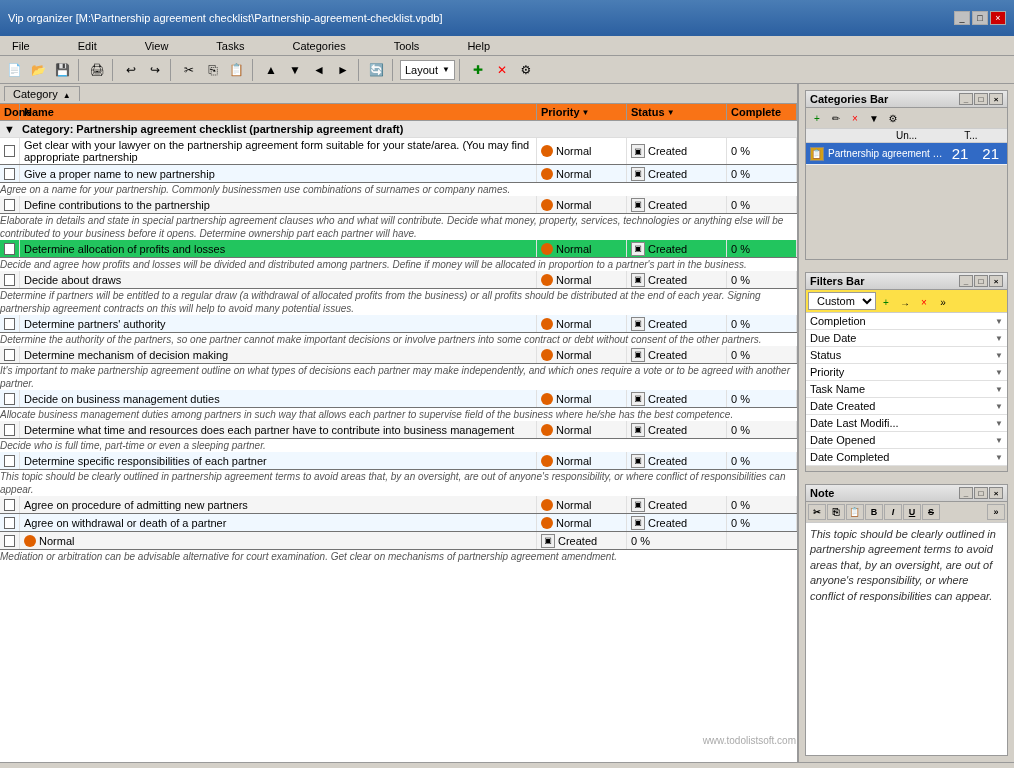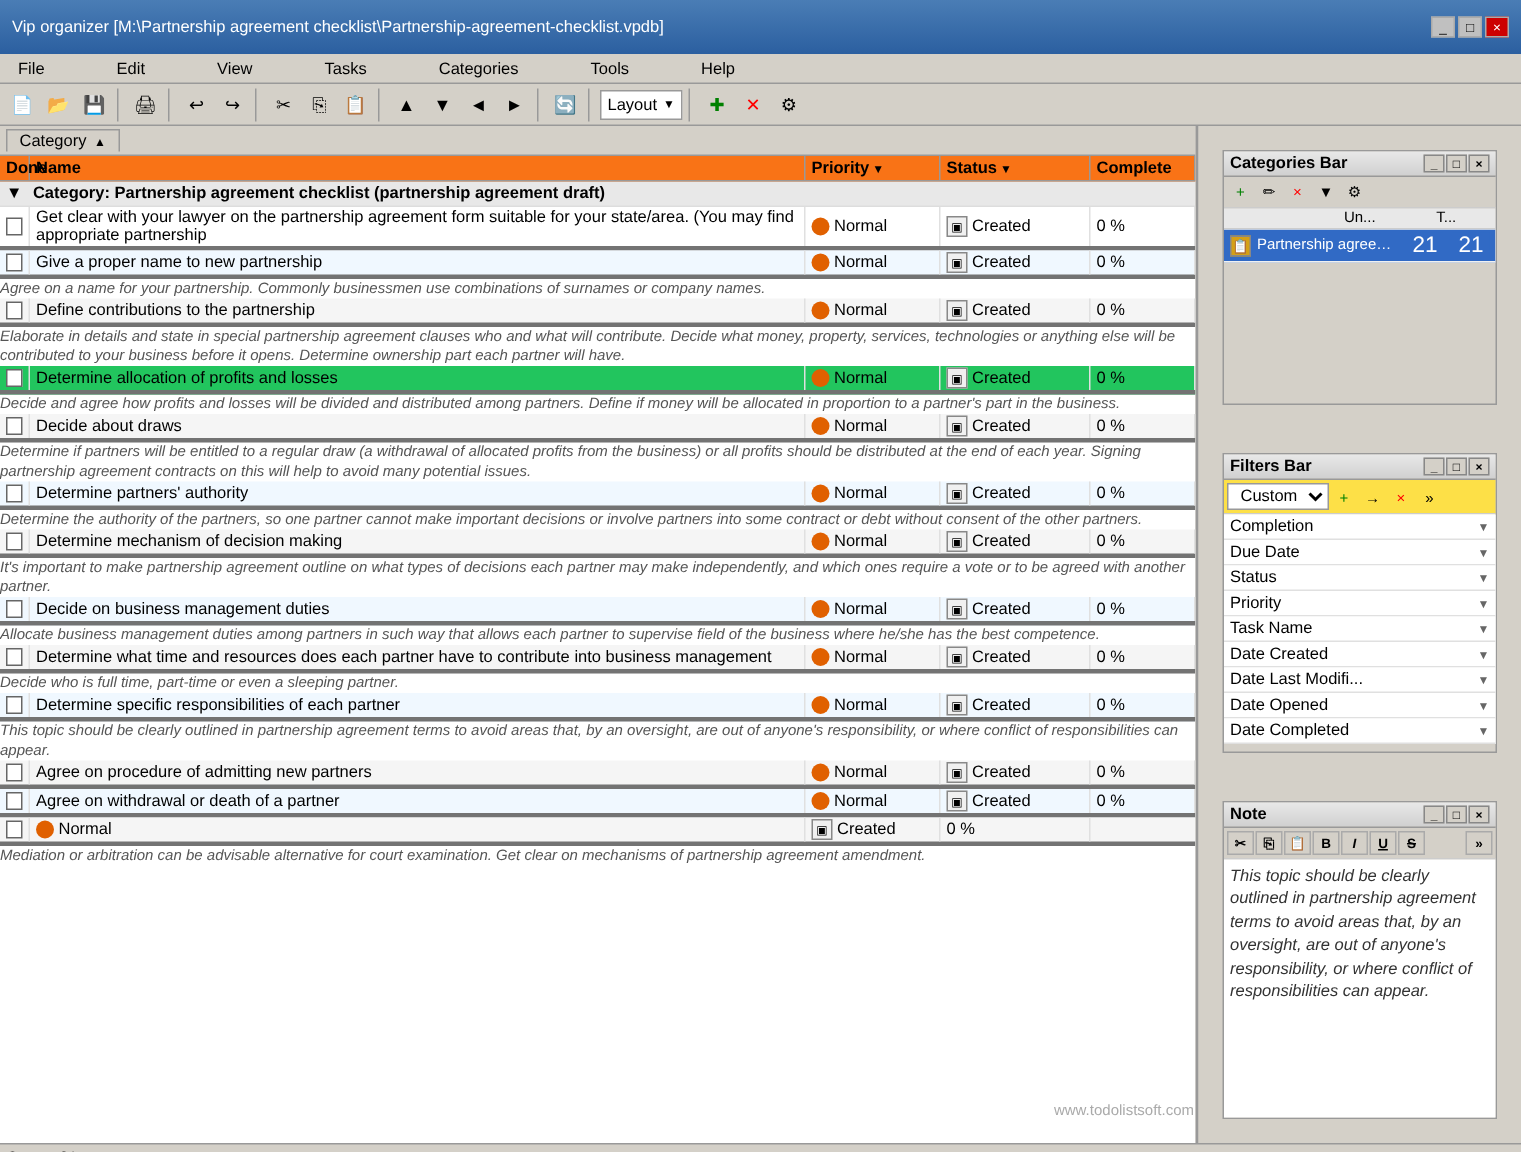--- a/index.html
+++ b/index.html
@@ -31,35 +31,35 @@
     .tab-item { background: #d4d0c8; border: 1px solid #999; border-bottom: none; padding: 1px 8px; font-size: 11px; cursor: pointer; }
     
     
     .task-table { flex: 1; overflow-y: auto; background: white; }
     .table-header { display: grid; grid-template-columns: 20px 1fr 90px 100px 70px; background: #f97316; border-bottom: 1px solid #999; position: sticky; top: 0; z-index: 10; }
     .th { padding: 2px 4px; border-right: 1px solid #999; font-weight: bold; font-size: 11px; display: flex; align-items: center; gap: 2px; }
     .th-arrow { font-size: 8px; }
     
     
     .category-row { background: #e8e8e8; padding: 2px 4px; font-size: 11px; font-weight: bold; border-bottom: 1px solid #ddd; }
-    .task-row { display: grid; grid-template-columns: 20px 1fr 90px 100px 70px; border-bottom: 3px solid #737373; background: white; min-height: 18px; }
+    .task-row { display: grid; grid-template-columns: 20px 1fr 90px 100px 70px; border-bottom: 1px solid #737373; background: white; min-height: 18px; }
     .task-row:nth-child(even) { background: #f5f5f5; }
     .td { padding: 1px 4px; border-right: 1px solid #e0e0e0; display: flex; align-items: center; font-size: 11px; }
     .td-check { justify-content: center; }
     .checkbox { width: 12px; height: 12px; border: 1px solid #666; background: white; }
     .priority-cell { display: flex; align-items: center; gap: 3px; }
     .priority-dot { width: 12px; height: 12px; border-radius: 50%; background: #e06000; flex-shrink: 0; }
     .status-cell { display: flex; align-items: center; gap: 3px; }
     .status-icon { width: 14px; height: 14px; border: 1px solid #888; background: #f0f0f0; display: flex; align-items: center; justify-content: center; font-size: 8px; }
     
     
     .right-panel { width: 215px; display: flex; flex-direction: column; background: #d4d0c8; }
     
     
-    .panel-section { border: 1px solid #999; margin: 16px; background: #d4d0c8; }
+    .panel-section { border: 1px solid #999; margin: 6px; background: #d4d0c8; }
     .panel-header { background: linear-gradient(to bottom, #e8e8e8, #d0d0d0); padding: 2px 4px; font-size: 11px; font-weight: bold; border-bottom: 1px solid #999; display: flex; align-items: center; justify-content: space-between; }
     .panel-header-btns { display: flex; gap: 1px; }
     .ph-btn { width: 14px; height: 12px; border: 1px solid #888; background: #d4d0c8; display: flex; align-items: center; justify-content: center; font-size: 8px; cursor: pointer; }
     
     .categories-panel { flex: 0 0 170px; }
     .filters-panel { flex: 0 0 200px; }
     .note-panel { flex: 1; min-height: 100px; }
     
     .cat-toolbar { display: flex; gap: 1px; padding: 2px; background: #d4d0c8; border-bottom: 1px solid #ccc; }
     .cat-tb-btn { width: 18px; height: 16px; border: 1px solid transparent; display: flex; align-items: center; justify-content: center; font-size: 10px; cursor: pointer; }

